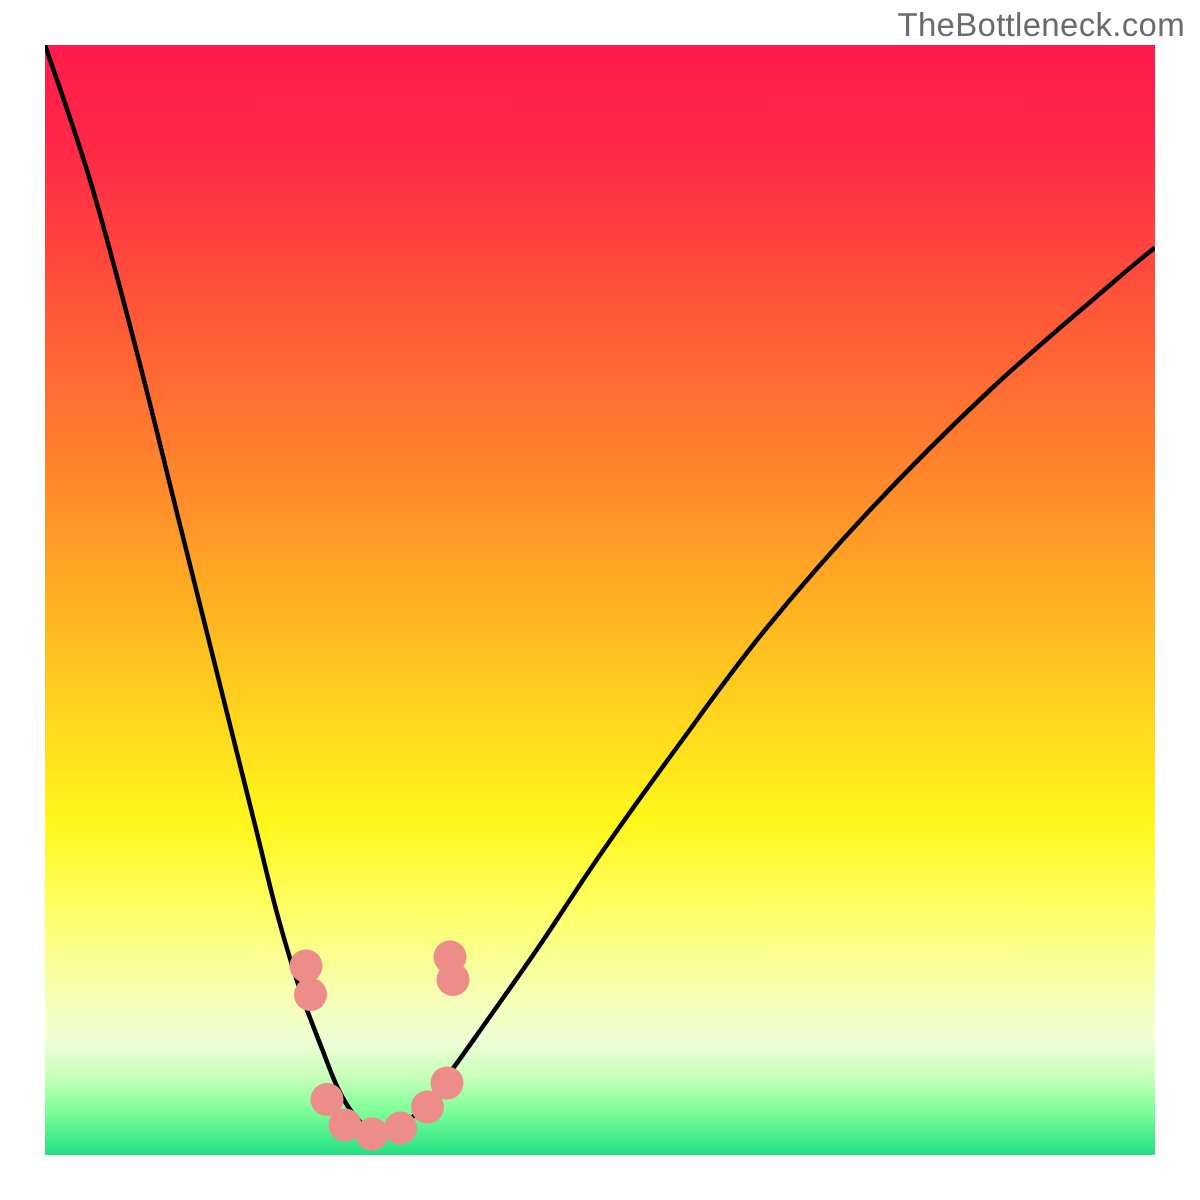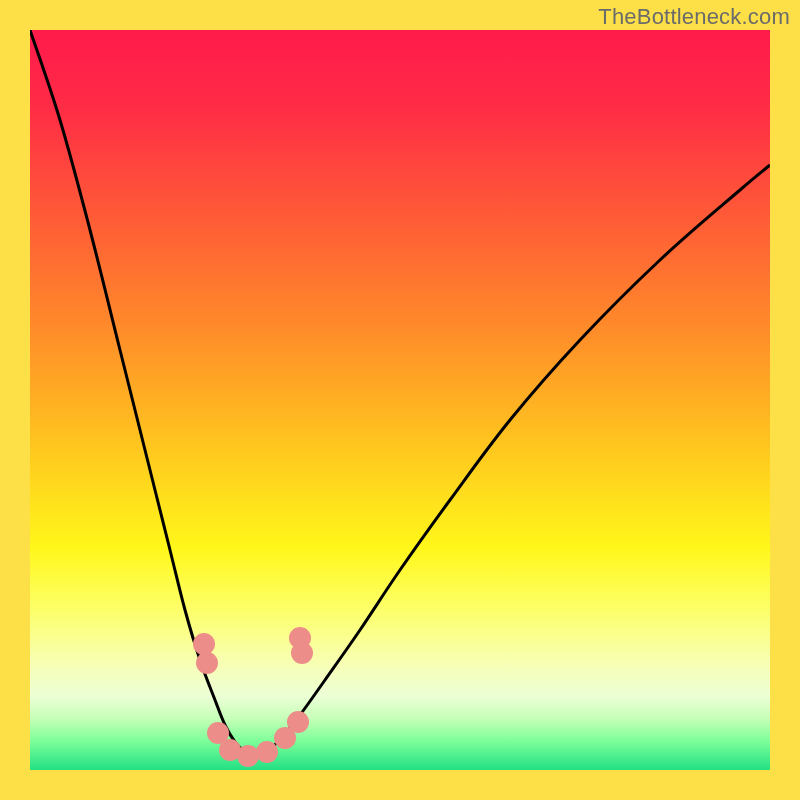--- a/index.html
+++ b/index.html
@@ -9,21 +9,21 @@
     height: 800px;
     background: #000;
     overflow: hidden;
     font-family: Arial, Helvetica, sans-serif;
   }
   .frame {
     position: absolute;
     top: 0; left: 0;
     width: 800px;
     height: 800px;
-    background: #fde047;
+    background: #ffffff;
   }
   .watermark {
     position: absolute;
     top: 4px;
     right: 10px;
     color: #6b6b6b;
     font-size: 22px;
     font-weight: 400;
     letter-spacing: 0.2px;
     user-select: none;

